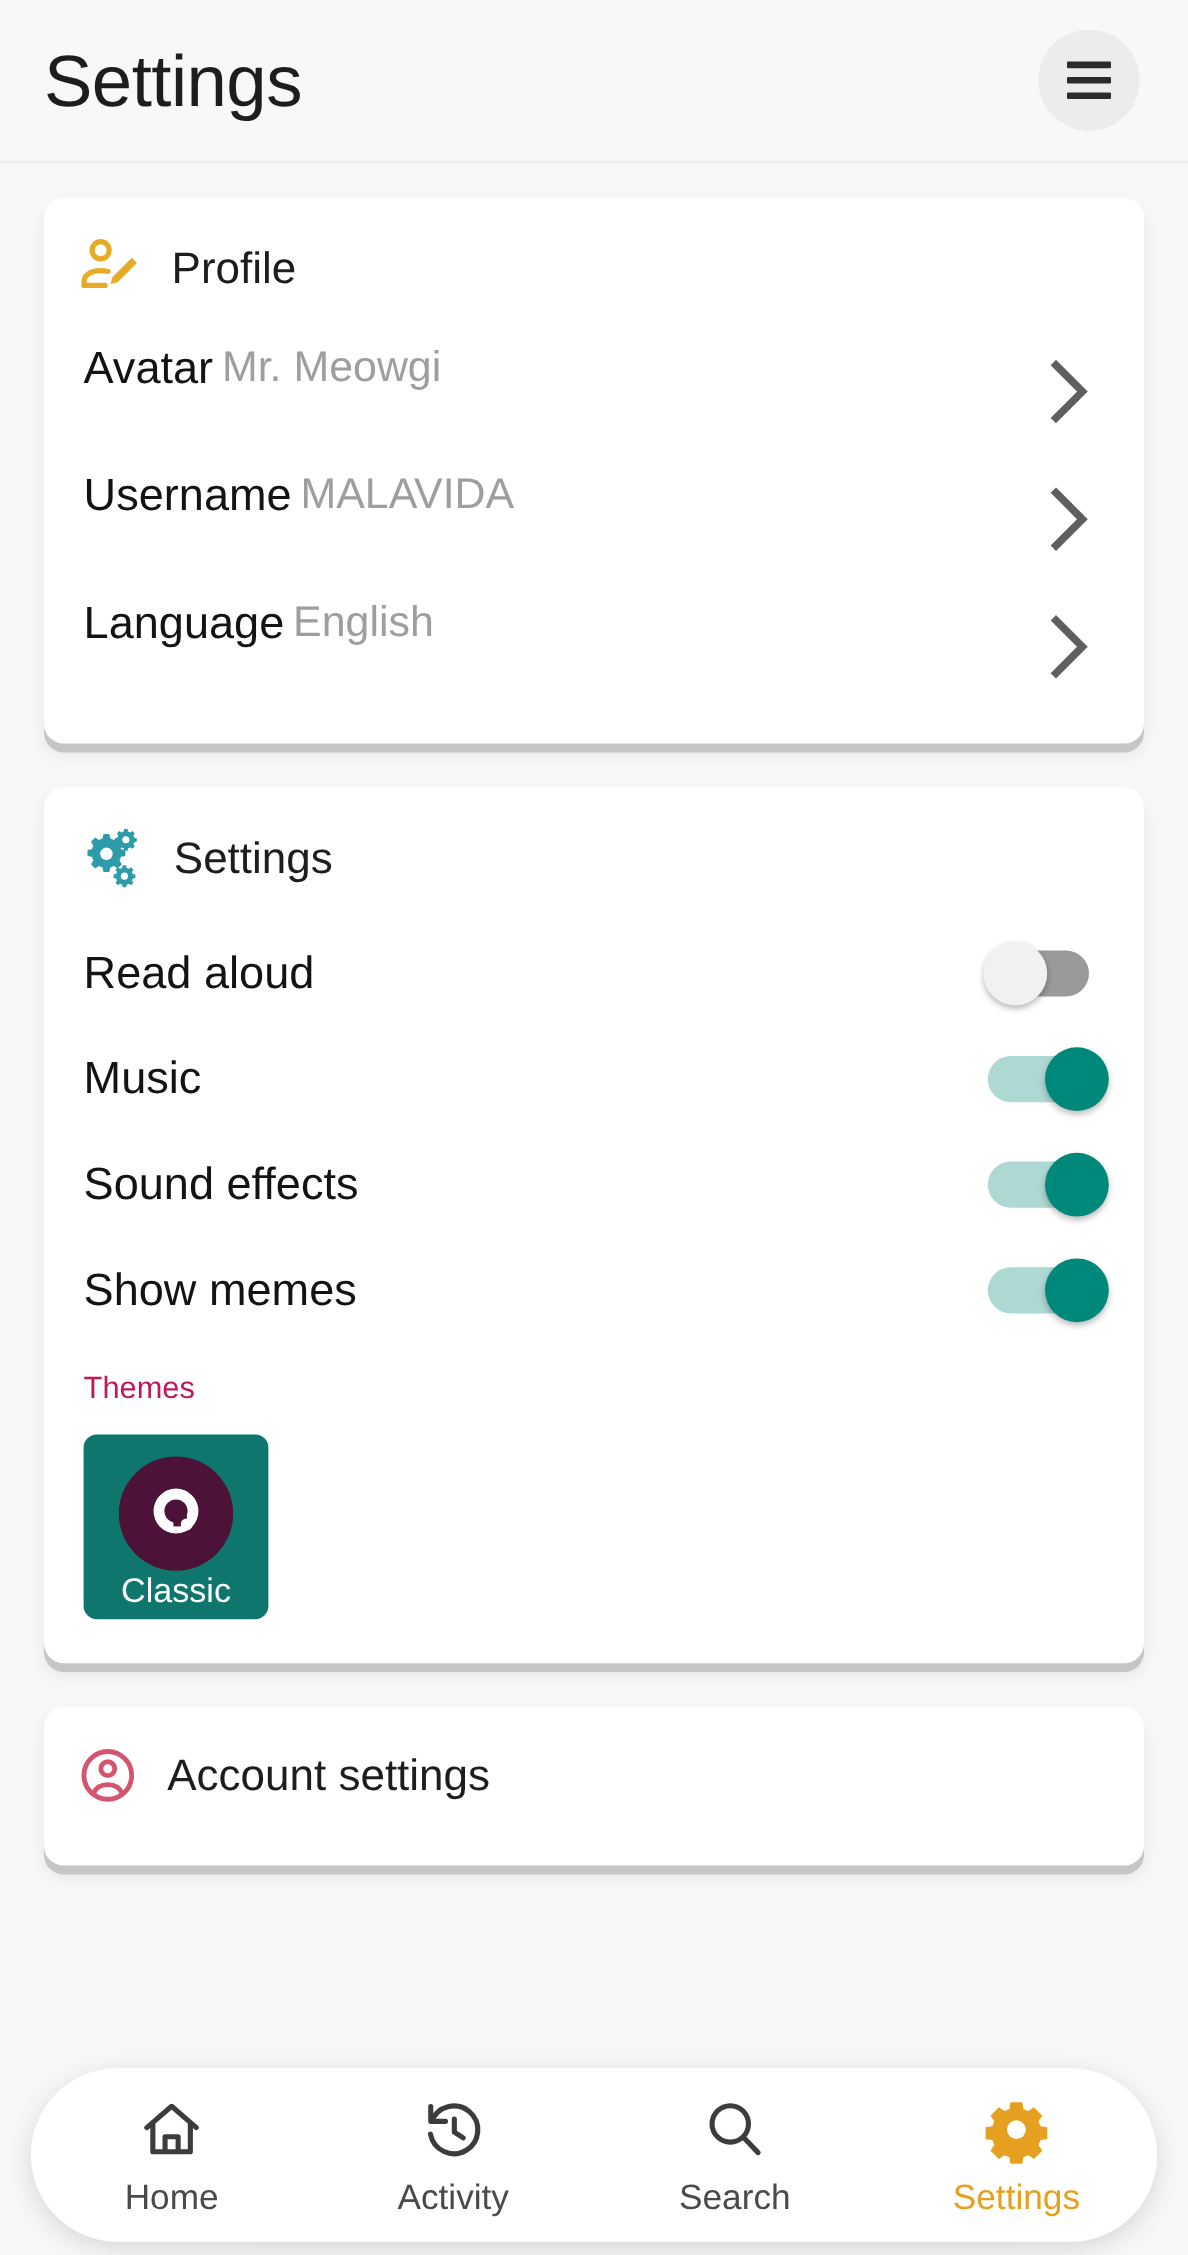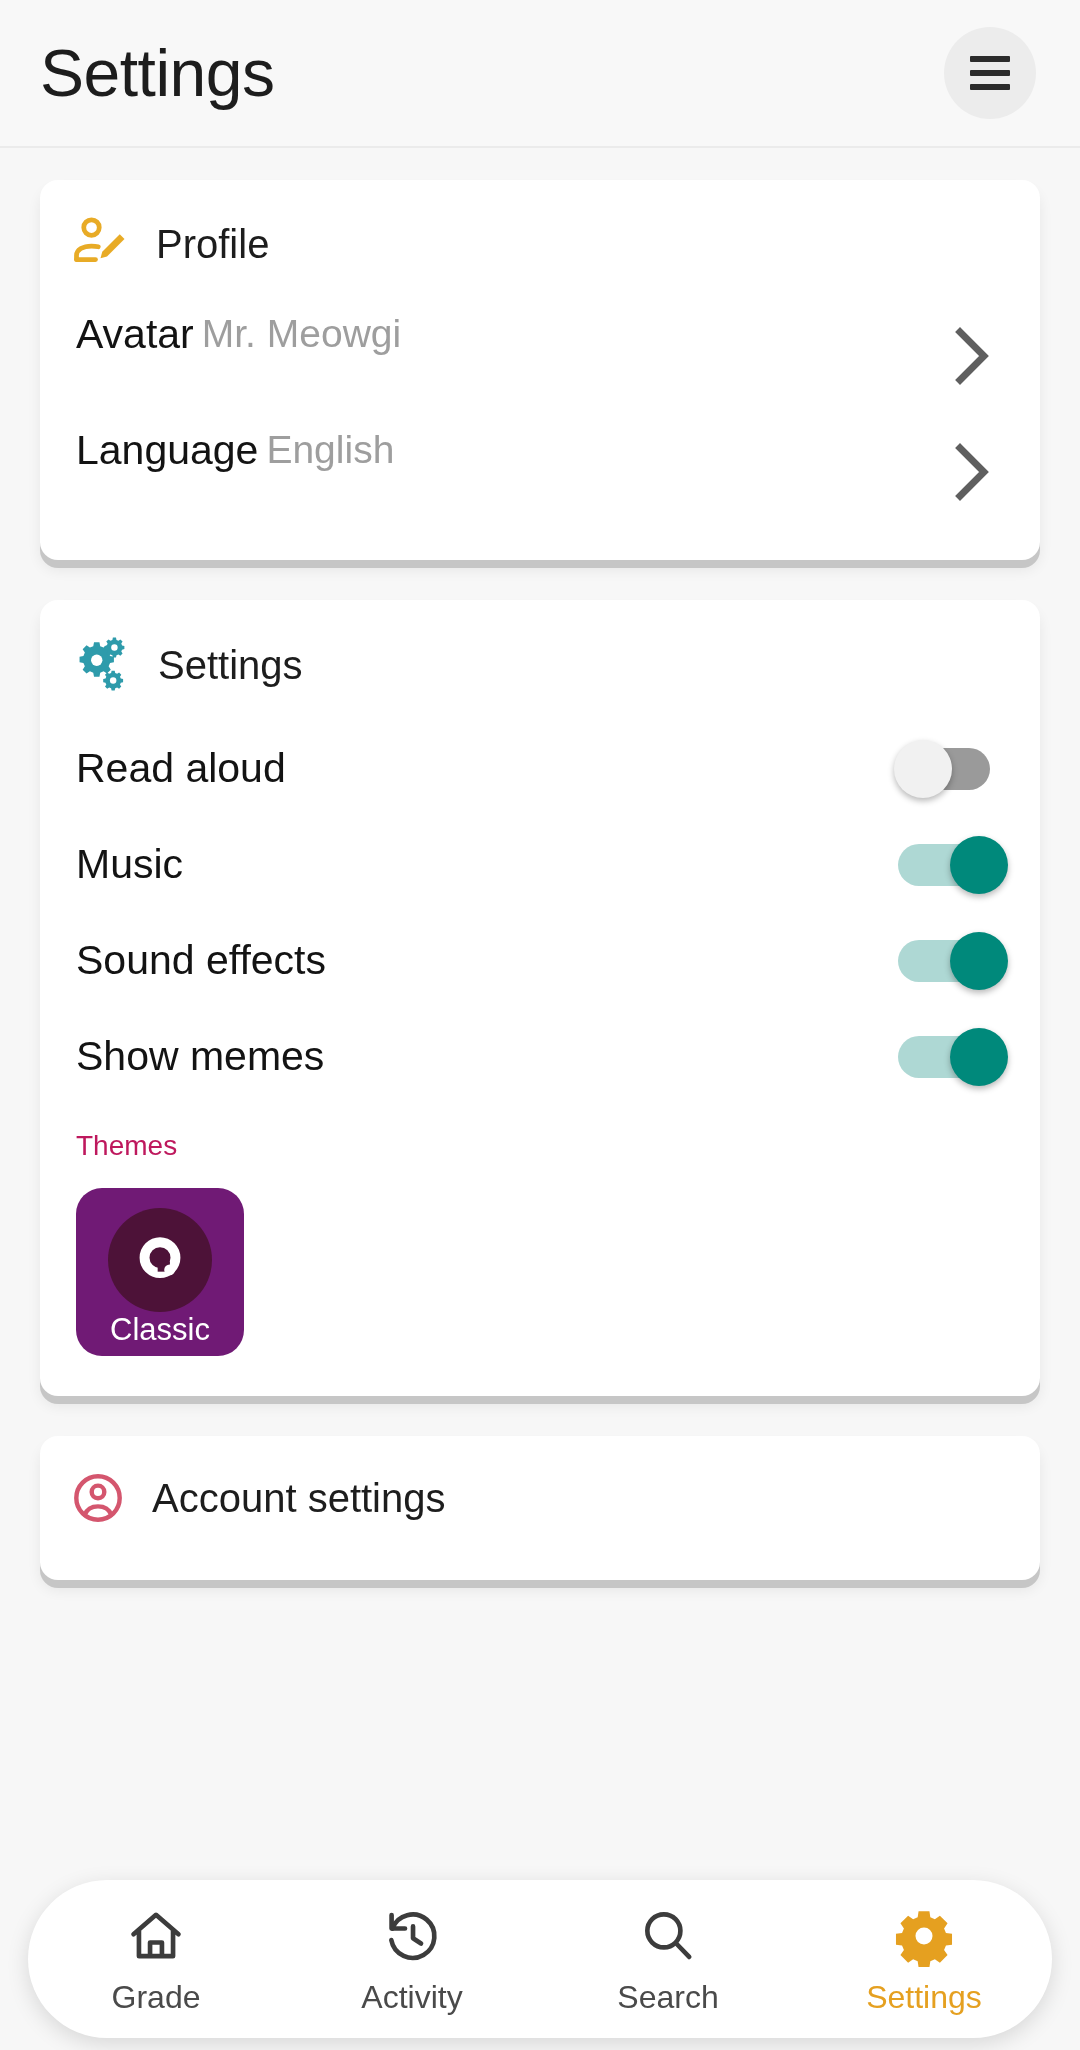--- a/index.html
+++ b/index.html
@@ -152,22 +152,22 @@
   
   .themes-label {
     font-size: 28px;
     color: #be185d;
     padding: 26px 8px 10px 6px;
   }
   .theme-list { display: flex; gap: 28px; padding: 16px 6px 10px 6px; }
   .theme-tile {
     width: 168px;
     height: 168px;
-    border-radius: 26px;
-    background: #701a75;
+    border-radius: 12px;
+    background: #0f766e;
     display: flex;
     flex-direction: column;
     align-items: center;
     justify-content: center;
     gap: 6px;
     cursor: pointer;
     padding-top: 8px;
   }
   .theme-logo {
     width: 104px; height: 104px;
@@ -241,20 +241,29 @@
     <div class="prow">
       <div class="prow-texts">
         <div class="prow-label">Avatar</div>
         <div class="prow-value">Mr. Meowgi</div>
       </div>
       <svg class="chev" width="36" height="60" viewBox="0 0 12 20">
         <path d="M2 2l8 8-8 8" fill="none" stroke="#5f5f5f" stroke-width="2.3" stroke-linecap="square"></path>
       </svg>
     </div>
 
+    <div class="prow">
+      <div class="prow-texts">
+        <div class="prow-label">Username</div>
+        <div class="prow-value">MALAVIDA</div>
+      </div>
+      <svg class="chev" width="36" height="60" viewBox="0 0 12 20">
+        <path d="M2 2l8 8-8 8" fill="none" stroke="#5f5f5f" stroke-width="2.3" stroke-linecap="square"></path>
+      </svg>
+    </div>
 
 
     <div class="prow">
       <div class="prow-texts">
         <div class="prow-label">Language</div>
         <div class="prow-value">English</div>
       </div>
       <svg class="chev" width="36" height="60" viewBox="0 0 12 20">
         <path d="M2 2l8 8-8 8" fill="none" stroke="#5f5f5f" stroke-width="2.3" stroke-linecap="square"></path>
       </svg>
@@ -336,21 +345,21 @@
   </div>
 
 </div>
 
 <div class="bottom-nav">
 
   <div class="nav-item">
     <svg width="62" height="62" viewBox="0 0 24 24">
       <path d="M3.3 11.3L12 3.8l8.7 7.5M5.4 10v9.8h13.2V10M9.7 19.8v-5.3h4.6v5.3" fill="none" stroke="#3c3c3c" stroke-width="1.8" stroke-linecap="round" stroke-linejoin="round"></path>
     </svg>
-    <div class="nav-label">Grade</div>
+    <div class="nav-label">Home</div>
   </div>
 
   <div class="nav-item">
     <svg width="62" height="62" viewBox="0 0 24 24">
       <path d="M4.4 9.1A8.4 8.4 0 1 1 4 13.6" fill="none" stroke="#3c3c3c" stroke-width="1.8" stroke-linecap="round"></path>
       <path d="M4.1 3.9v5.2h5.2" fill="none" stroke="#3c3c3c" stroke-width="1.8" stroke-linecap="round" stroke-linejoin="round"></path>
       <path d="M12.4 8.3v4.6l3.1 2" fill="none" stroke="#3c3c3c" stroke-width="1.8" stroke-linecap="round" stroke-linejoin="round"></path>
     </svg>
     <div class="nav-label">Activity</div>
   </div>

